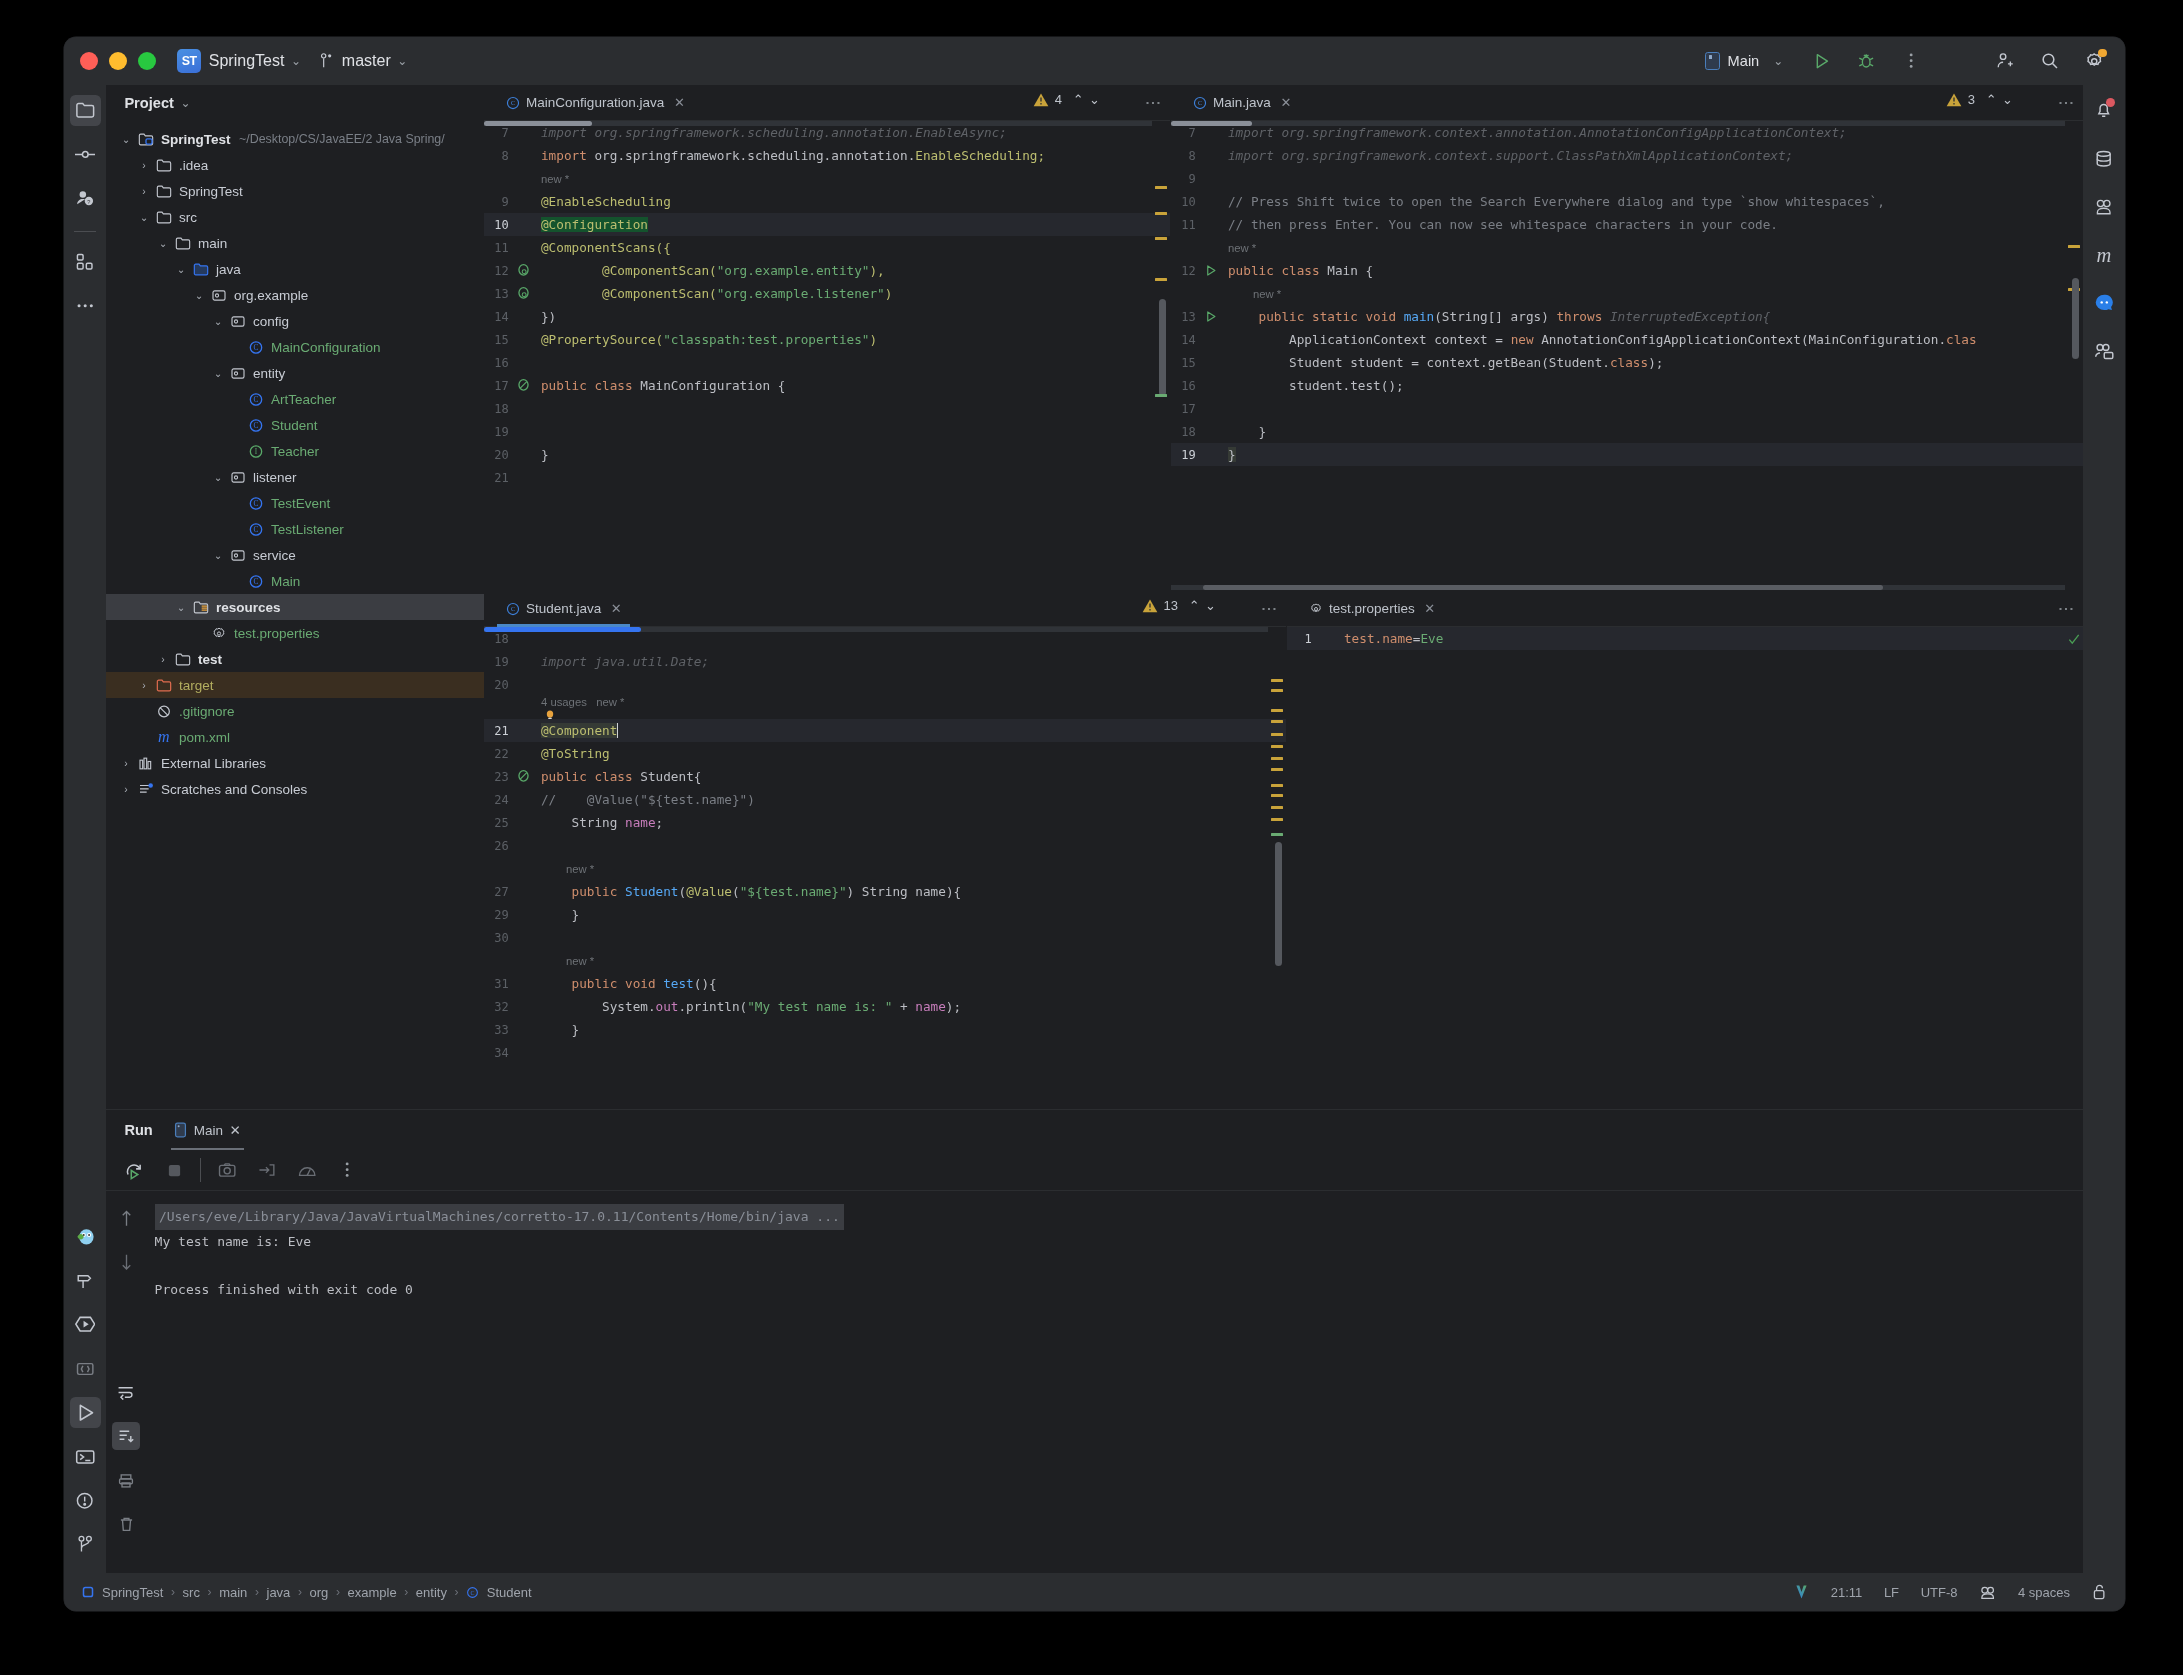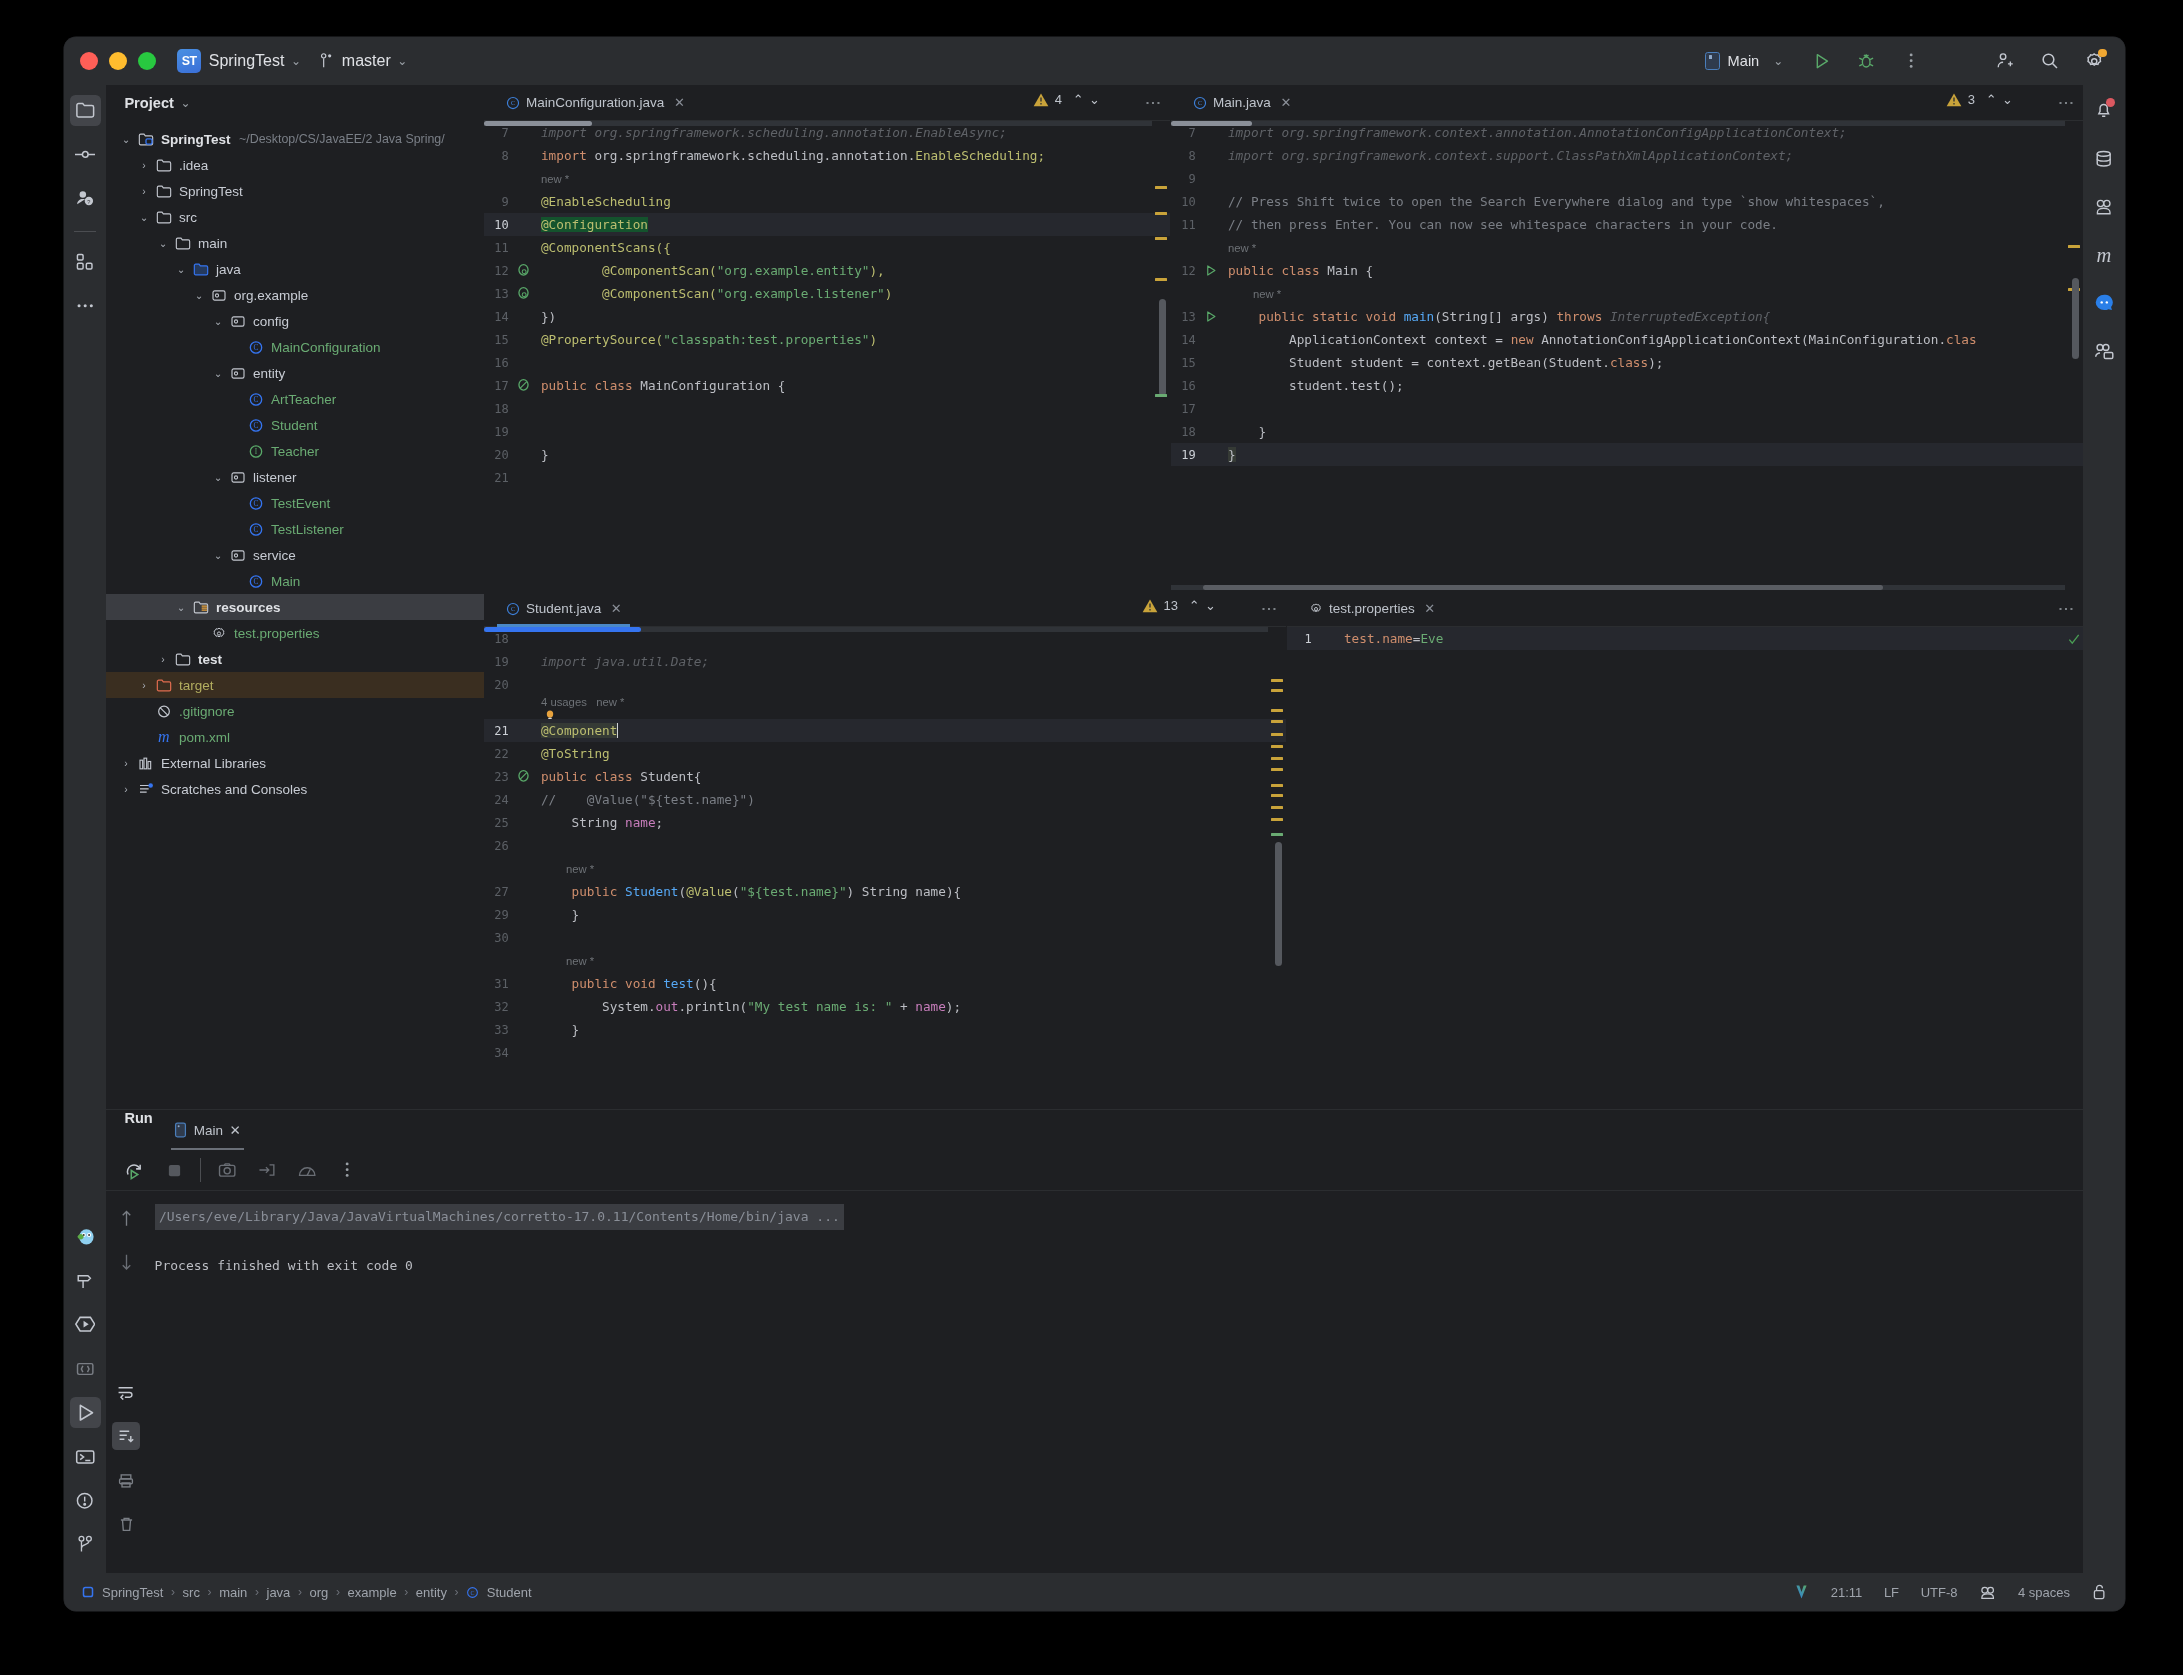--- a/index.html
+++ b/index.html
@@ -112,21 +112,21 @@
   .mark { position:absolute; right:3.2px; width:12px; height:3.2px; background:#c9a33a; border-radius:0.5px;}
   .markg { position:absolute; right:3.2px; width:12px; height:3.2px; background:#6aab73; border-radius:0.5px;}
   .vthumb { position:absolute; right:3.8px; width:7.6px; background:#55585e; border-radius:3.8px;}
 
   .hsbar { position:absolute; left:0; top:36px; height:4.9px; background:#303338; }
   .hsthumb { position:absolute; top:36px; height:4.9px; border-radius:2.7px; }
 
   
   .runwin { position:absolute; left:42px; right:42px; bottom:38px; height:464px;
      background:#1e1f22; border-top:0.5px solid #2b2d30;}
-  .runhead { height:40px; display:flex;padding-left:18.4px; gap:18.4px;}
+  .runhead { height:40px; display:flex;align-items:center; padding-left:18.4px; gap:18.4px;}
   .runhead .lb{ color:#dfe1e5;font-size:14.6px;font-weight:bold;}
   .runtab { display:flex;align-items:center;gap:6.5px;color:#bfc4cc;font-size:13.5px;
      position:relative; height:40px; padding:0 3.2px;}
   .runtab::after{content:'';position:absolute;left:0;right:0;bottom:0;height:2.2px;background:#6a6f78;}
   .runtoolbar { height:41px; display:flex;align-items:center;padding-left:14px;gap:12px;
      border-bottom:0.5px solid #2b2d30;}
   .console { position:absolute; left:0;right:0; top:81px; bottom:0; display:flex; }
   .consgut { width:40px; flex:none; display:flex;flex-direction:column;align-items:center;
      padding-top:13px; gap:16px;}
   .cg { width:28px;height:28px;display:flex;align-items:center;justify-content:center;border-radius:4.3px;}
@@ -1129,20 +1129,21 @@
             </svg>
           </div>
         <div class="cg">
             <svg width="15" height="16" viewBox="0 0 18 20" stroke="#7a7e85" stroke-width="1.7" fill="none">
               <path d="M2 5h14M6 5V3h6v2M4 5l1 13h8l1-13"></path>
             </svg>
           </div>
       </div>
       <div class="constext" id="console-out">
           <div><span class="cmdline">/Users/eve/Library/Java/JavaVirtualMachines/corretto-17.0.11/Contents/Home/bin/java ...</span></div>
+          <div>My test name is: Eve</div>
           <div>&nbsp;</div>
           <div>Process finished with exit code 0</div>
         </div>
       <div style="position:absolute;right:4.3px;top:5.4px;bottom:5.4px;width:6.5px;"></div>
     </div>
   </div>
 
   <div class="status">
     <div class="crumbs" id="crumbs">
         <span>

